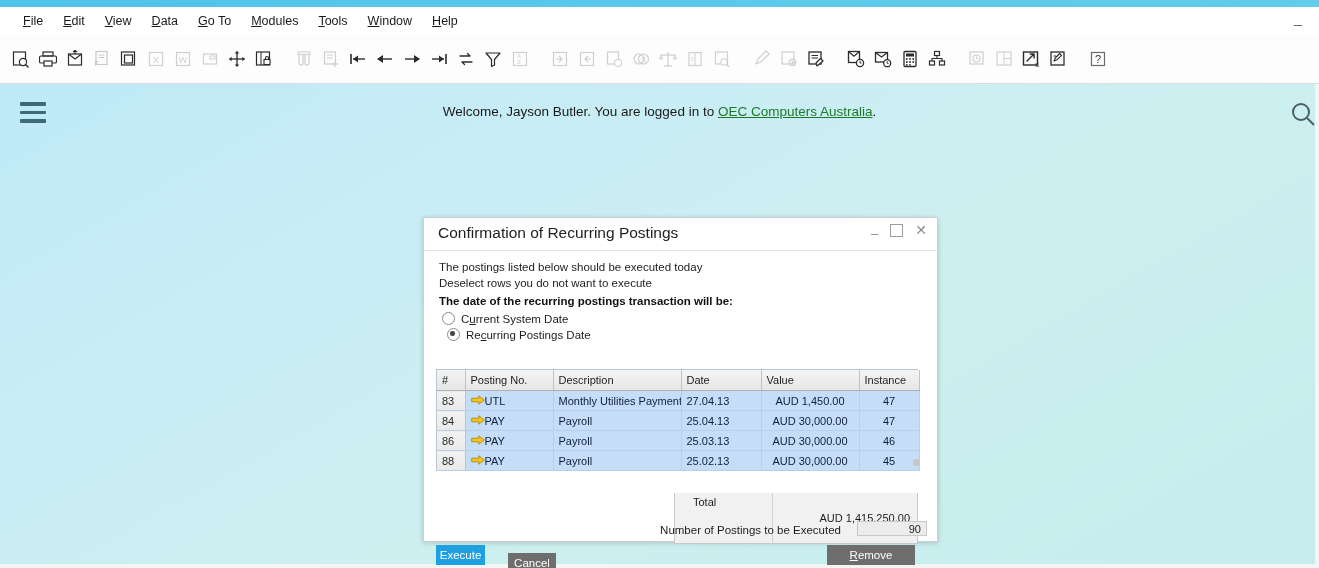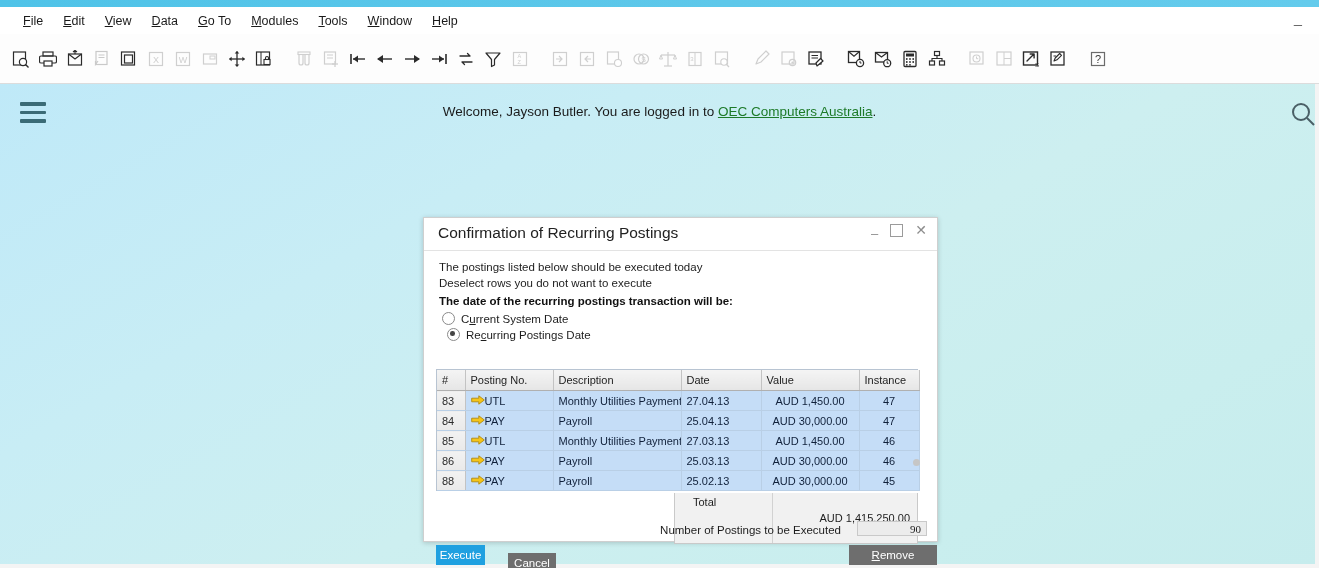--- a/index.html
+++ b/index.html
@@ -157,30 +157,30 @@
 
   .scrollthumb{
     position:absolute;left:489px;top:208px;width:7px;height:7px;border-radius:50%;
     background:#c6c6c6;
   }
 
   .npl{position:absolute;right:96px;top:273px;font-size:11.5px;color:#1d1d1d;}
   .npbox{
     position:absolute;right:10px;top:270px;width:70px;height:15px;
     background:#ececec;border:1px solid #c9c9c9;box-sizing:border-box;
-    font-size:11px;color:#1d1d1d;text-align:right;padding:1px 5px 0 0;font-family:Liberation Serif, serif;
+    font-size:11px;color:#1d1d1d;text-align:right;padding:1px 5px 0 0;
   }
 
   .btn{
     position:absolute;height:20px;line-height:20px;text-align:center;
     font-size:11.5px;color:#fff;cursor:pointer;user-select:none;
   }
   .btn-execute{left:12px;top:294px;width:49px;background:#1fa0e0;}
   .btn-cancel{left:84px;top:302px;width:48px;background:#6e6e6e;}
-  .btn-remove{right:0;top:294px;width:88px;background:#6e6e6e;}
+  .btn-remove{right:22px;top:294px;width:88px;background:#6e6e6e;}
   .btn u{text-decoration:underline;}
 
   
   .wm{
     position:absolute;left:460px;top:330px;width:450px;height:130px;
     pointer-events:none;overflow:hidden;
   }
   .wm .big{
     position:absolute;left:60px;top:0px;font-size:74px;font-weight:bold;
     color:rgba(60,90,160,0.16);letter-spacing:6px;
@@ -614,37 +614,20 @@
                   </span>
                   <span>PAY</span>
                 </span>
               </td>
               <td>Payroll</td>
               <td>25.04.13</td>
               <td class="num">AUD 30,000.00</td>
               <td class="num">47</td>
             </tr>
             <tr>
-              <td class="idx">85</td>
-              <td>
-                <span class="arrowcell">
-                  <span class="arrow">
-                    <svg width="14" height="10" viewBox="0 0 14 10">
-                        <path d="M0.7 3.2h7.1V0.8L13.3 5 7.8 9.2V6.8H0.7z" fill="#f5c518" stroke="#b08a12" stroke-width="0.9" stroke-linejoin="round"></path>
-                      </svg>
-                  </span>
-                  <span>UTL</span>
-                </span>
-              </td>
-              <td>Monthly Utilities Payment</td>
-              <td>27.03.13</td>
-              <td class="num">AUD 1,450.00</td>
-              <td class="num">46</td>
-            </tr>
-            <tr>
               <td class="idx">86</td>
               <td>
                 <span class="arrowcell">
                   <span class="arrow">
                     <svg width="14" height="10" viewBox="0 0 14 10">
                         <path d="M0.7 3.2h7.1V0.8L13.3 5 7.8 9.2V6.8H0.7z" fill="#f5c518" stroke="#b08a12" stroke-width="0.9" stroke-linejoin="round"></path>
                       </svg>
                   </span>
                   <span>PAY</span>
                 </span>

